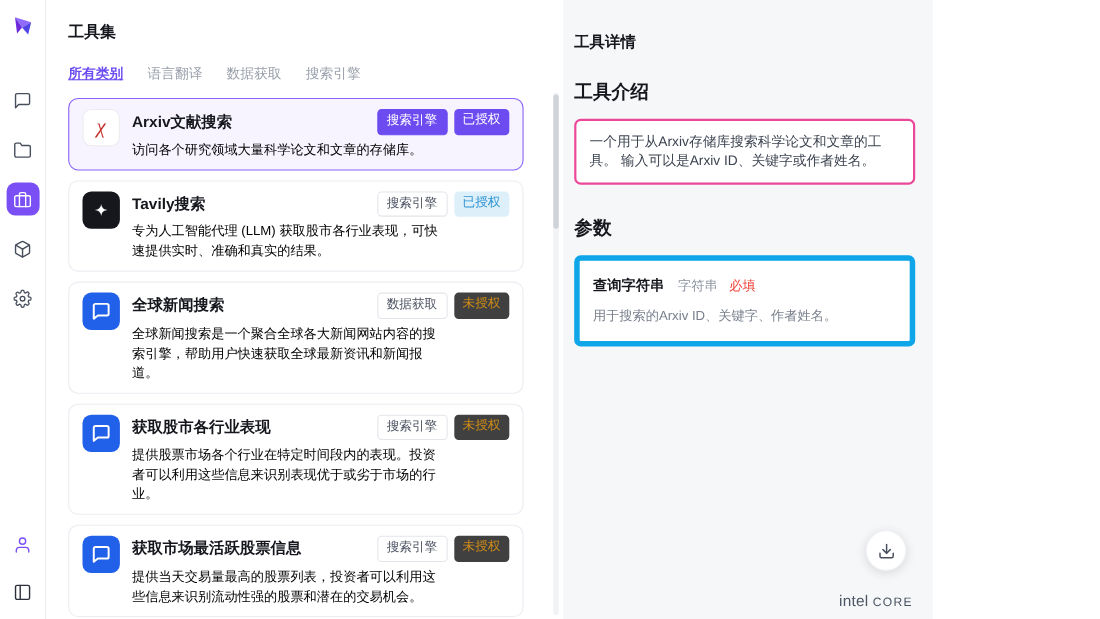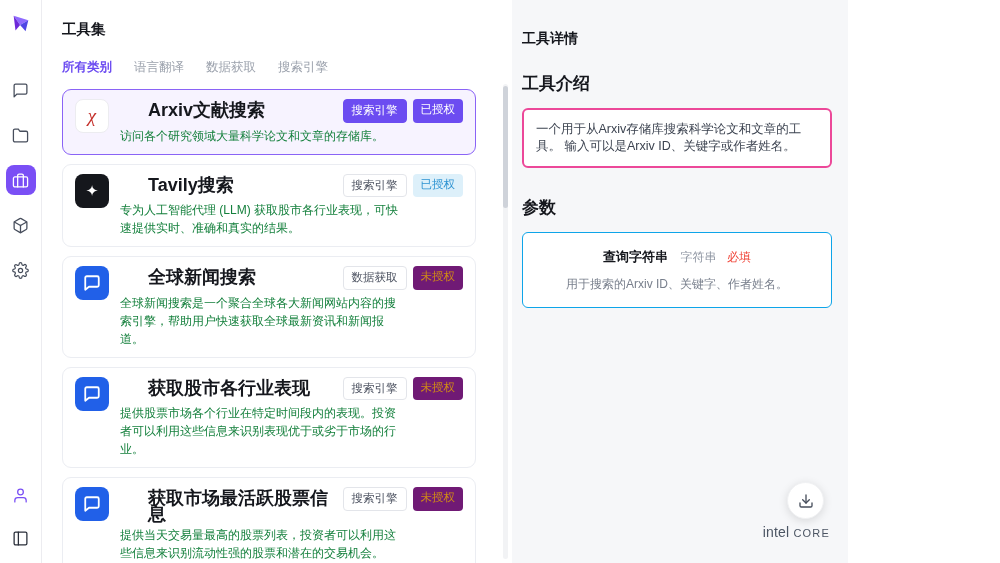--- a/index.html
+++ b/index.html
@@ -16,65 +16,65 @@
               border-radius: 8px; cursor: pointer; }
   .nav-item svg { width: 17px; height: 17px; }
   .nav-item.active { background: #7a4ff5; }
   .sidebar-bottom { margin-top: auto; display: flex; flex-direction: column; gap: 13px; align-items: center; }
 
   
   .list-panel { width: 470px; flex: 0 0 470px; background: #fff; padding: 20px 0 0 20px; position: relative; }
   .list-title { font-size: 14.5px; font-weight: bold; color: #15171d; margin-bottom: 20px; }
   .tabs { display: flex; gap: 22px; font-size: 12.5px; color: #9ba1ac; margin-bottom: 13px; }
   .tab { cursor: pointer; white-space: nowrap; }
-  .tab.active { color: #6c4cf1; font-weight: bold; }
+  .tab.active { color: #6c4cf1; font-weight: bold; text-decoration: underline; }
 
   .cards { padding-right: 36px; }
   .card { display: flex; gap: 11px; border: 1px solid #ebedf2; border-radius: 9px; background: #fff;
           padding: 9px 12px; margin-bottom: 9px; cursor: pointer; }
   .card.selected { border: 1.5px solid #8a63f6; background: #f7f3ff; }
   .tool-icon { width: 34px; height: 34px; border-radius: 8px; flex-shrink: 0;
                display: flex; align-items: center; justify-content: center; }
   .tool-icon.arxiv { background: #fff; border: 1px solid #ececf0; color: #c4302b;
                      font-family: "Liberation Serif", "DejaVu Serif", serif; font-style: italic; font-size: 19px; }
   .tool-icon.tavily { background: #15171c; color: #fff; font-size: 15px; }
   .tool-icon.juhe { background: #2160e8; }
   .card-body { flex: 1; min-width: 0; }
   .card-top { display: flex; align-items: flex-start; }
-  .card-title { flex: 1; font-size: 18px; font-weight: bold; color: #15171d; line-height: 16px; padding-top: 3px; margin-left: 28px; }
+  .card-title { flex: 1; font-size: 14px; font-weight: bold; color: #15171d; line-height: 16px; padding-top: 3px; }
   .badges { display: flex; gap: 6px; }
   .badge { font-size: 11.5px; line-height: 1; padding: 5px 8px; border-radius: 4px; white-space: nowrap; }
   .badge.cat { background: #fff; border: 1px solid #e3e5ea; color: #4c5260; }
   .badge.cat.solid { background: #6c4cf1; border-color: #6c4cf1; color: #fff; }
   .badge.auth-purple { background: #6c4cf1; color: #fff; }
   .badge.auth-blue { background: #ddf0fa; color: #2e93d2; }
-  .badge.auth-warn { background: #701a75; color: #cf8b16; }
-  .card-desc { margin-top: 4px; width: 282px; font-size: 12px; line-height: 1.5; color: #15803d; }
+  .badge.auth-warn { background: #404040; color: #cf8b16; }
+  .card-desc { margin-top: 4px; width: 282px; font-size: 12px; line-height: 1.5; color: #000000; }
 
   .scroll-track { position: absolute; top: 84px; bottom: 4px; right: 4px; width: 5px;
                   background: #f2f3f5; border-radius: 3px; }
   .scroll-thumb { position: absolute; top: 2px; right: 0; width: 5px; height: 122px;
                   background: #cfd3da; border-radius: 3px; cursor: pointer; }
 
   
   .detail-panel { flex: 1; background: #f6f7f9; padding: 30px 16px 0 10px; position: relative; }
   .detail-title { font-size: 14px; font-weight: bold; color: #15171d; margin-bottom: 24px; }
   .section-heading { font-size: 17px; font-weight: bold; color: #15171d; margin-bottom: 13px; }
   .intro-card { background: #fff; border: 2px solid #ec4899; border-radius: 6px; padding: 11px 12px;
                 font-size: 12.5px; color: #3c4350; margin-bottom: 28px; }
-  .param-card { background: #fff; border: 1px solid #0ea5e9; border-radius: 6px; padding: 14px 12px; text-align: center; }
+  .param-card { background: #fff; border: 5px solid #0ea5e9; border-radius: 6px; padding: 14px 12px; }
   .param-name { font-size: 13px; font-weight: bold; color: #15171d; }
   .param-type { font-size: 12px; color: #8a919e; margin-left: 8px; }
   .param-required { font-size: 12px; color: #f04438; margin-left: 6px; }
   .param-desc { margin-top: 10px; font-size: 12px; color: #787f8c; }
 
   .fab { position: absolute; right: 24px; bottom: 44px; width: 37px; height: 37px; border-radius: 50%;
          background: #fff; box-shadow: 0 2px 10px rgba(0,0,0,.13); display: flex; align-items: center;
          justify-content: center; cursor: pointer; border: 1px solid #f0f1f3; }
-  .intel { position: absolute; right: 18px; bottom: 23px; display: flex; align-items: baseline; gap: 4px;
+  .intel { position: absolute; right: 18px; bottom: 9px; display: flex; align-items: baseline; gap: 4px;
            color: #4b5563; }
   .intel-word { font-size: 14px; font-weight: 500; letter-spacing: .2px; }
   .intel-core { font-size: 11px; letter-spacing: 1.2px; text-align: center; }
 </style>
 </head>
 <body>
 
 <div class="app">
 
   <aside class="sidebar">

